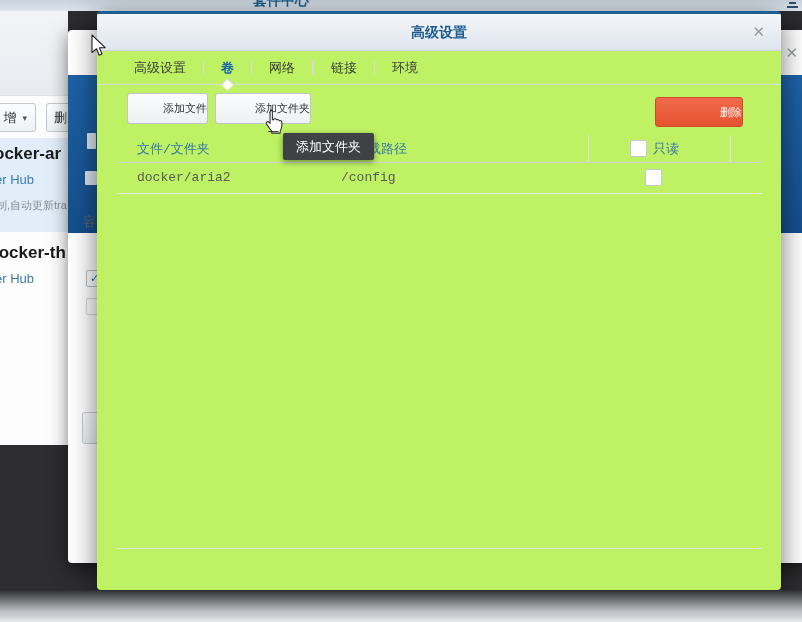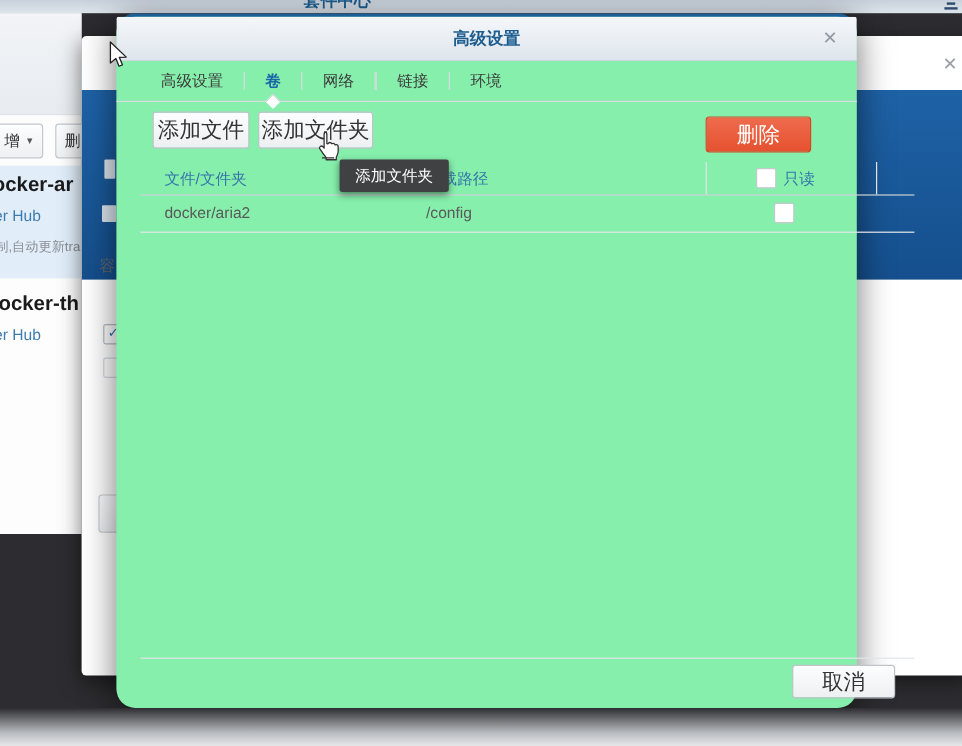--- a/index.html
+++ b/index.html
@@ -31,51 +31,51 @@
   .wizard .close{position:absolute;right:10px;top:14px;font-size:15px;color:#9aa0a6;}
   .wizard-banner{position:absolute;left:0;top:45px;width:740px;height:158px;
                  background:linear-gradient(#1e62a6,#154f8d);}
   .banner-frag{position:absolute;background:rgba(255,255,255,.85);border-radius:1px;}
   .wiz-label{position:absolute;left:15px;top:183px;font-size:13px;color:#666;}
   .wiz-check{position:absolute;left:18px;width:15px;height:15px;background:#fff;border:1px solid #b5bcc2;
              border-radius:2px;font-size:11px;color:#2a70ad;text-align:center;line-height:15px;}
   .wiz-btn-frag{position:absolute;left:14px;top:382px;width:26px;height:30px;
                 background:linear-gradient(#fcfdfe,#eef1f3);border:1px solid #c6cbd0;border-radius:3px;}
   
-  .dialog{position:absolute;left:97px;top:11px;width:617px;height:579px;background:#86efac;
-          border-top:3px solid #1d5e96;border-radius:16px;box-shadow:0 6px 28px rgba(0,0,0,.55);
+  .dialog{position:absolute;left:97px;top:11px;width:684px;height:579px;background:#bef264;
+          border-top:3px solid #1d5e96;border-radius:4px;box-shadow:0 6px 28px rgba(0,0,0,.55);
           z-index:4;box-sizing:border-box;}
   .dlg-header{position:relative;height:36px;background:linear-gradient(#f4f7fa,#dee5ec);
               border-bottom:1px solid #cfd7de;border-radius:2px 2px 0 0;}
   .dlg-title{text-align:center;line-height:36px;font-size:14px;font-weight:bold;color:#1d5d8f;}
   .dlg-close{position:absolute;right:16px;top:9px;font-size:15px;font-weight:bold;color:#949aa0;cursor:pointer;}
   .tabbar{position:relative;display:flex;align-items:center;height:33px;padding-left:20px;
           border-bottom:1px solid #d9dde0;}
   .tab{position:relative;height:33px;line-height:33px;padding:0 17px;font-size:13px;color:#3c3c3c;cursor:pointer;}
   .tab.active span{color:#1866a8;font-weight:bold;}
   .notch{position:absolute;left:50%;bottom:-5px;margin-left:-5px;width:8px;height:8px;background:#fff;
          border-left:1px solid #cfd4d8;border-top:1px solid #cfd4d8;transform:rotate(45deg);}
   .tabdiv{width:1px;height:15px;background:#d7dbdf;}
-  .btn{position:absolute;box-sizing:border-box;border-radius:3px;font-size:18px;text-align:center;cursor:pointer;}
+  .btn{position:absolute;box-sizing:border-box;border-radius:3px;font-size:11px;text-align:right;cursor:pointer;}
   .btn-light{background:linear-gradient(#fcfdfe,#edf0f2);border:1px solid #bec4c9;color:#333;}
   .btn-add-file{left:30px;top:79px;width:81px;height:31px;line-height:29px;}
   .btn-add-folder{left:118px;top:79px;width:96px;height:31px;line-height:29px;}
   .btn-delete{right:38px;top:83px;width:88px;height:30px;line-height:28px;
               background:linear-gradient(#ef6b4e,#e5522f);border:1px solid #d04a28;color:#fff;margin-left:29px;}
-  .tbl{position:absolute;left:20px;top:121px;width:645px;}
+  .tbl{position:absolute;left:20px;top:121px;width:645px;font-family:Liberation Mono, monospace;}
   .tbl-header{position:relative;height:27px;border-bottom:1px solid #ccd1d6;font-size:13px;color:#3576ab;}
   .tbl-header .h-file{position:absolute;left:20px;top:5px;}
   .tbl-header .h-mount{position:absolute;left:238px;top:5px;}
   .col-sep{position:absolute;top:0;width:1px;height:27px;background:#e0e4e7;}
   .h-ro-label{position:absolute;left:536px;top:5px;}
   .checkbox{position:absolute;width:17px;height:17px;background:#fff;border:1px solid #c3c9ce;
             border-radius:2px;box-sizing:border-box;cursor:pointer;}
   .tbl-row{position:relative;height:30px;border-bottom:1px solid #e6e9ec;font-size:13px;color:#5a5a5a;}
   .tbl-row .c-file{position:absolute;left:20px;top:7px;}
-  .tbl-row .c-mount{position:absolute;left:238px;top:7px;text-align:right;}
+  .tbl-row .c-mount{position:absolute;left:224px;top:7px;text-align:right;}
   .footer-sep{position:absolute;left:20px;top:534px;width:645px;height:1px;background:#e2e5e8;}
   .btn-apply{left:469px;top:540px;width:84px;height:28px;line-height:26px;
              background:linear-gradient(#2a7ab9,#1c63a4);border:1px solid #17568f;color:#fff;}
   .btn-cancel{left:563px;top:540px;width:86px;height:28px;line-height:26px;}
   
   .tooltip{position:absolute;left:283px;top:133px;height:27px;line-height:27px;padding:0 13px;
            background:#3f4143;color:#fff;font-size:13px;border-radius:2px;
            box-shadow:0 2px 6px rgba(0,0,0,.45);z-index:8;}
   .cursor{position:absolute;z-index:10;pointer-events:none;}
 </style>
@@ -155,21 +155,20 @@
         <div class="col-sep" style="left:613px;"></div>
       </div>
       <div class="tbl-row">
         <span class="c-file">docker/aria2</span>
         <span class="c-mount">/config</span>
         <div class="checkbox" style="left:528px;top:6px;"></div>
       </div>
     </div>
 
     <div class="footer-sep"></div>
-    <div class="btn btn-light btn-cancel">取消</div>
   </div>
 
   <div class="tooltip">添加文件夹</div>
 
   <div class="bottom-strip" style="z-index:6;"></div>
 
   <div class="cursor" style="left:88px;top:34px;">
     <svg width="22" height="24" viewBox="0 0 22 24">
       <path d="M4 1 L4 18.5 L8.6 14.8 L11.2 21.2 L14 20 L11.4 13.8 L17.2 13.6 Z" fill="#ffffff" stroke="#222" stroke-width="1.1" stroke-linejoin="round"></path>
     </svg>

